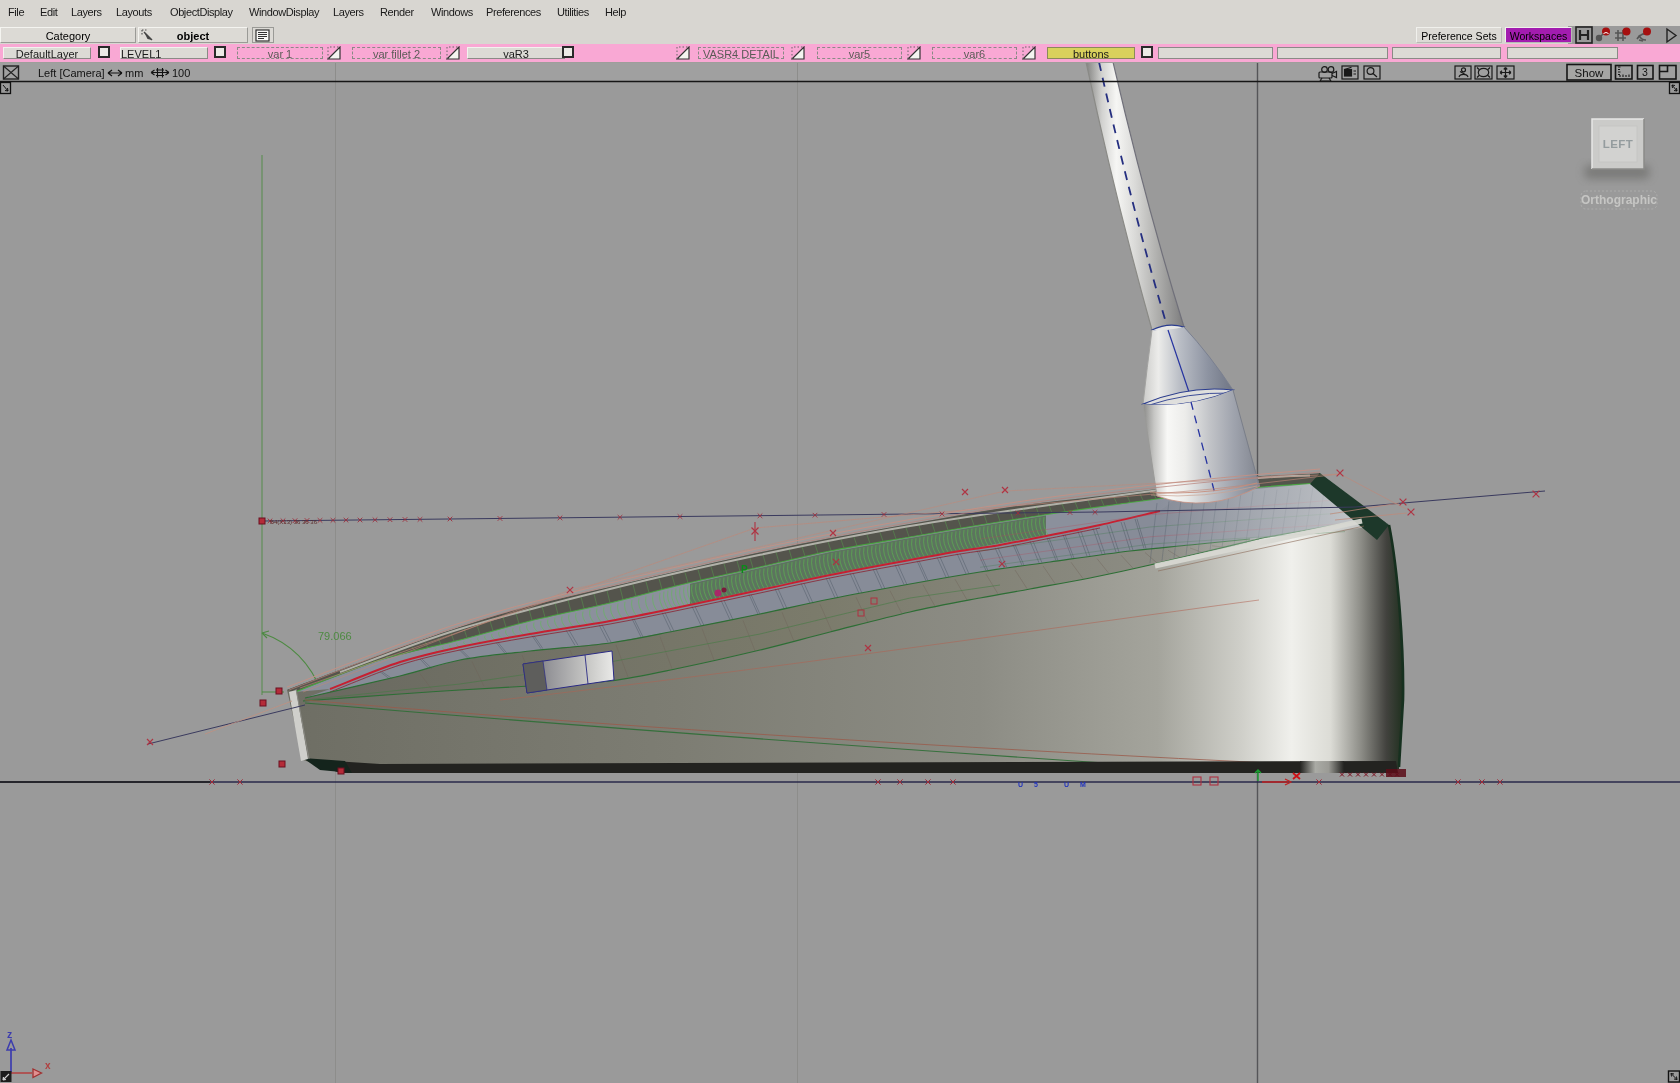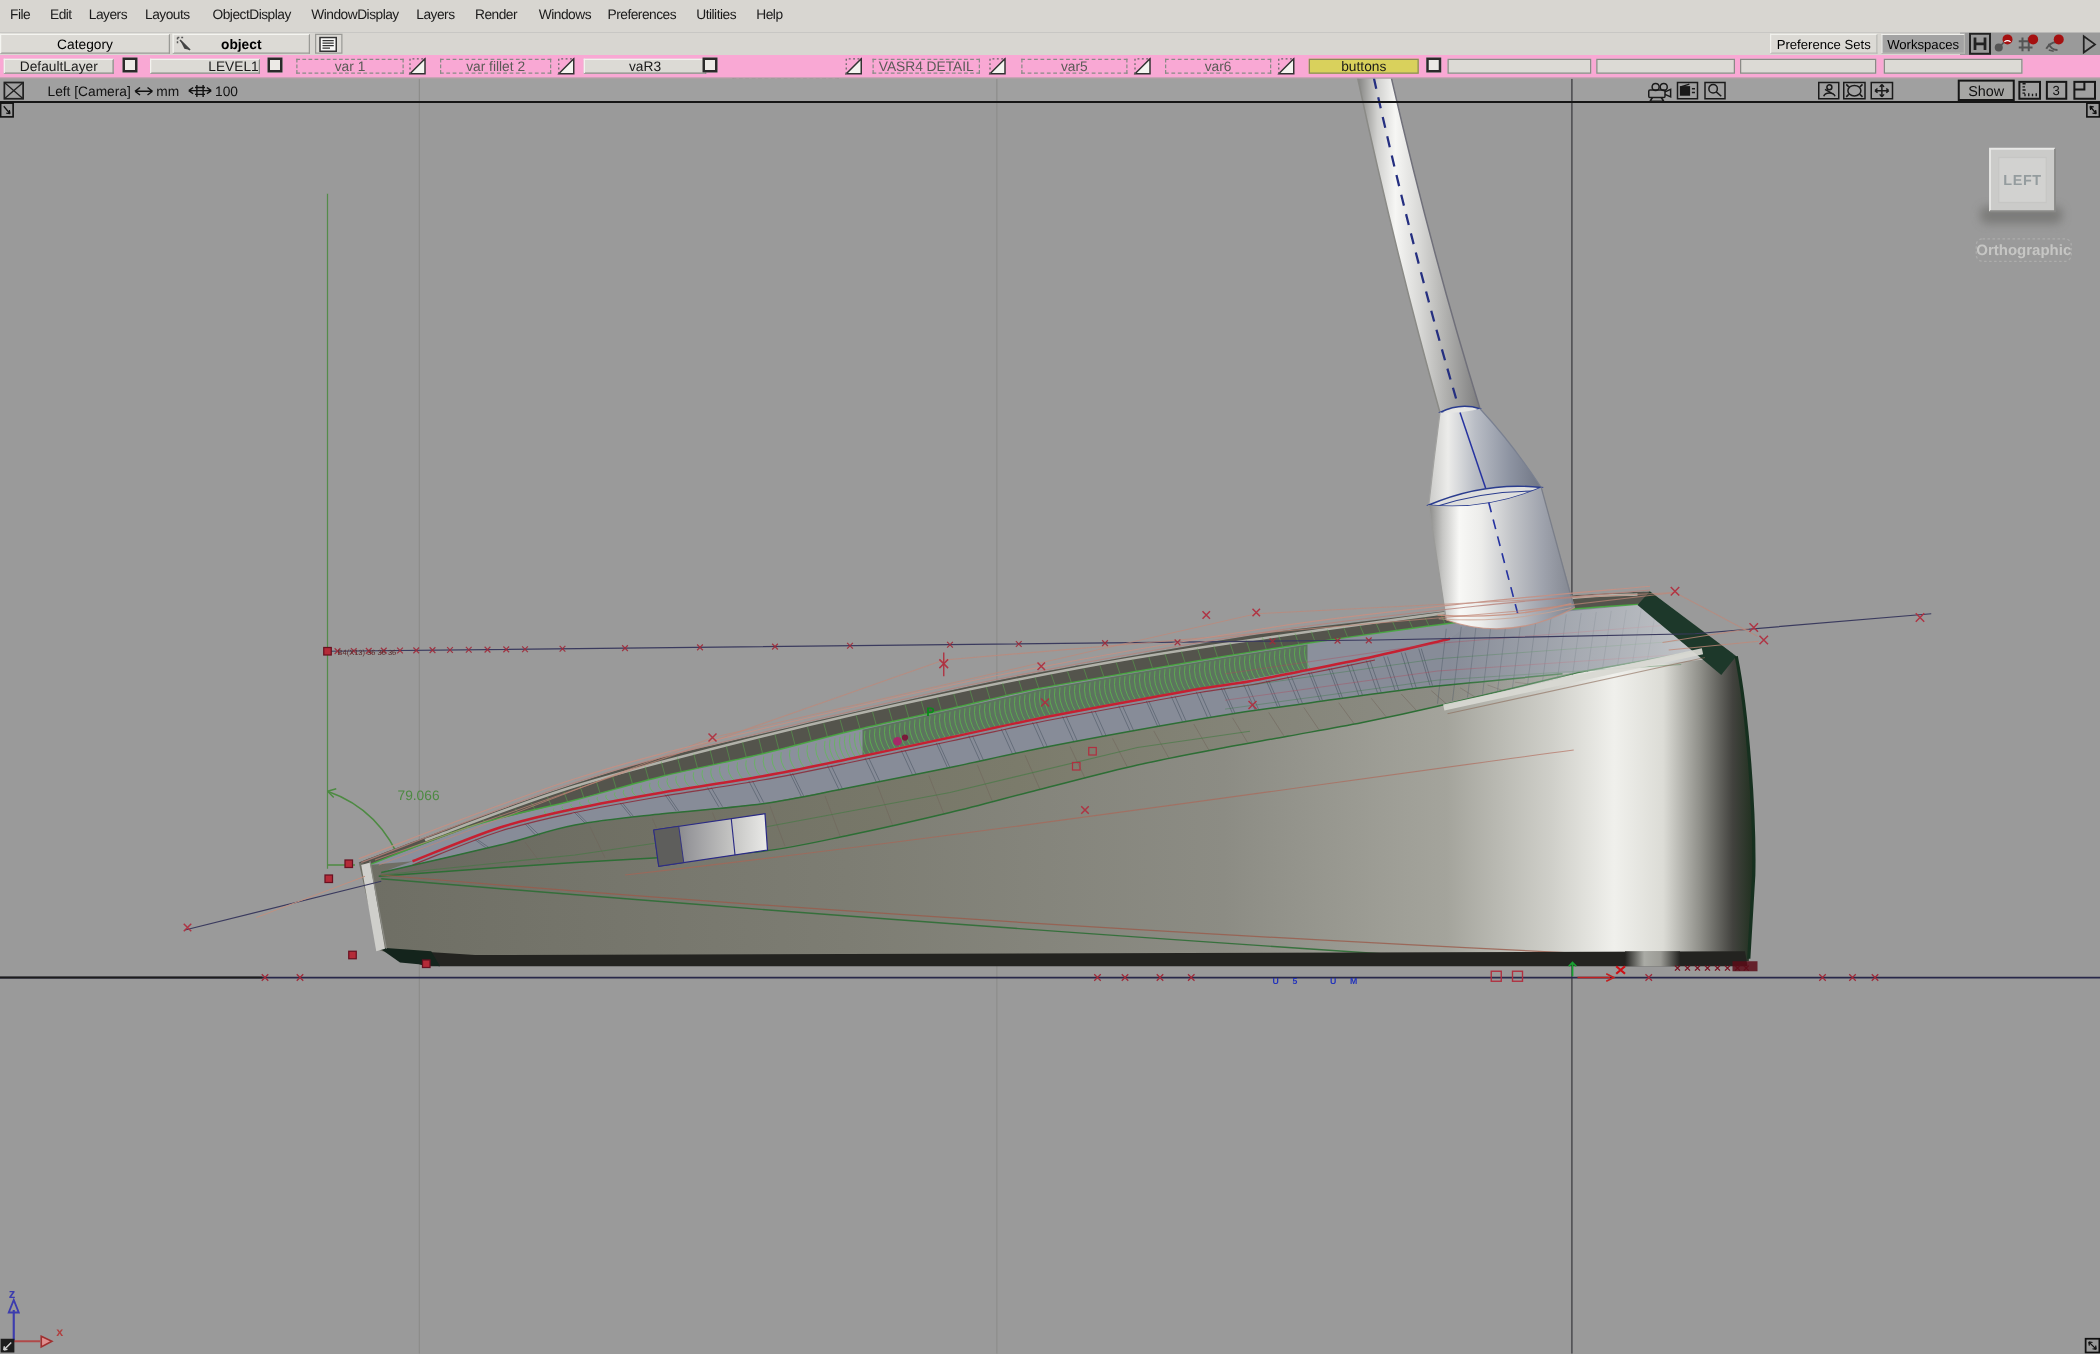--- a/index.html
+++ b/index.html
@@ -29,40 +29,40 @@
       <path d="M2,2 L2,8 M2,2 L8,2" stroke="#555" stroke-width="1.2" fill="none" stroke-dasharray="1.5,1.5"></path>
       <path d="M4,4 L12,12 l-4.5,-1 z" fill="#444"></path>
       <path d="M4,4 L12,12" stroke="#444" stroke-width="1.4"></path>
     </svg>
 <div style="position:absolute;left:252px;top:1px;width:22px;height:16px;background:#dcdad5;border:1px solid #9a9a96"></div>
 <svg style="position:absolute;left:255px;top:3px" width="16" height="13">
       <rect x="1" y="1" width="13" height="11" fill="#f8f8f6" stroke="#333" stroke-width="1.2"></rect>
       <path d="M3,3.5 h9 M3,5.5 h9 M3,7.5 h9 M3,9.5 h6" stroke="#333" stroke-width="1"></path>
     </svg>
 <div style="position:absolute;left:1416px;top:1px;width:86px;height:16px;background:#dcdad5;border:1px solid #b8b8b4;border-left-color:#f0f0ec;border-top-color:#f0f0ec;text-align:center;font-size:10.5px;line-height:16px">Preference Sets</div>
-<div style="position:absolute;left:1505px;top:1px;width:67px;height:16px;background:#a3a3a3;border:1px solid #b8b8b4;border-left-color:#f0f0ec;border-top-color:#f0f0ec;text-align:center;font-size:10.5px;line-height:16px">Workspaces</div>
+<div style="position:absolute;left:1505px;top:1px;width:67px;height:16px;background:#a21caf;border:1px solid #b8b8b4;border-left-color:#f0f0ec;border-top-color:#f0f0ec;text-align:center;font-size:10.5px;line-height:16px">Workspaces</div>
 <svg style="position:absolute;left:1575px;top:0" width="105" height="19">
 <rect x="1" y="1" width="16" height="16" fill="none" stroke="#222" stroke-width="1.6"></rect>
 <path d="M5,4 v10 M13,4 v10 M5,9 h8" stroke="#222" stroke-width="2.2" fill="none"></path>
 <circle cx="24" cy="12" r="3.2" fill="#555"></circle>
       <circle cx="31" cy="5.5" r="4" fill="#a51010"></circle>
       <path d="M26,10 L28,8" stroke="#555" stroke-width="1.4"></path>
       <path d="M28.5,7.5 a4,4 0 0 1 5,0" stroke="#fff" stroke-width="1" fill="none"></path>
 <path d="M43,4 v11 M48,4 v11 M40,7 h11 M40,12 h11" stroke="#555" stroke-width="1.6"></path>
       <circle cx="51.5" cy="5.5" r="4" fill="#a51010"></circle>
 <path d="M62,13 q4,-6 9,-5 M64,9 q2,5 7,5" stroke="#555" stroke-width="1.6" fill="none"></path>
       <circle cx="72" cy="5.5" r="4" fill="#a51010"></circle>
       <path d="M64,14 l4,1" stroke="#555" stroke-width="1.4"></path>
 <path d="M92,3 L92,16 L101,9.5 Z" fill="none" stroke="#222" stroke-width="1.4"></path>
 </svg>
 </div>
 <div id="row3">
     <div style="position:absolute;top:3px;left:3px;width:88px;height:12px;line-height:12px;text-align:center;font-size:11px;background:#dcdad5;border:1px solid #8a8a86;border-top-color:#f2f2ee;border-left-color:#f2f2ee;color:#1a1a1a">DefaultLayer</div>
     <div style="position:absolute;top:2px;left:98px;width:12px;height:12px;background:#eceae6;border:2px solid #2a2a2a"></div>
-    <div style="position:absolute;top:3px;left:120px;width:88px;height:12px;line-height:12px;text-align:right;font-size:11px;background:#dcdad5;border:1px solid #8a8a86;border-top-color:#f2f2ee;border-left-color:#f2f2ee;color:#1a1a1a">LEVEL1</div>
+    <div style="position:absolute;top:3px;left:120px;width:88px;height:12px;line-height:12px;text-align:left;font-size:11px;background:#dcdad5;border:1px solid #8a8a86;border-top-color:#f2f2ee;border-left-color:#f2f2ee;color:#1a1a1a">LEVEL1</div>
     <div style="position:absolute;top:2px;left:214px;width:12px;height:12px;background:#eceae6;border:2px solid #2a2a2a"></div>
     <div style="position:absolute;top:3px;left:237px;width:86px;height:12px;line-height:12px;text-align:center;font-size:11px;border:1px dashed #8a8a86;color:#5a5a56">var 1</div>
     <svg style="position:absolute;top:2px;left:327px" width="14" height="14">
       <path d="M1,13 L13,1 L13,13 Z" fill="#f4f4f0" stroke="#333" stroke-width="1.2"></path>
       <path d="M1,13 L1,1 L13,1" fill="none" stroke="#666" stroke-width="1" stroke-dasharray="1.5,2"></path>
     </svg>
     <div style="position:absolute;top:3px;left:352px;width:89px;height:12px;line-height:12px;text-align:center;font-size:11px;border:1px dashed #8a8a86;color:#5a5a56">var fillet 2</div>
     <svg style="position:absolute;top:2px;left:446px" width="14" height="14">
       <path d="M1,13 L13,1 L13,13 Z" fill="#f4f4f0" stroke="#333" stroke-width="1.2"></path>
       <path d="M1,13 L1,1 L13,1" fill="none" stroke="#666" stroke-width="1" stroke-dasharray="1.5,2"></path>

